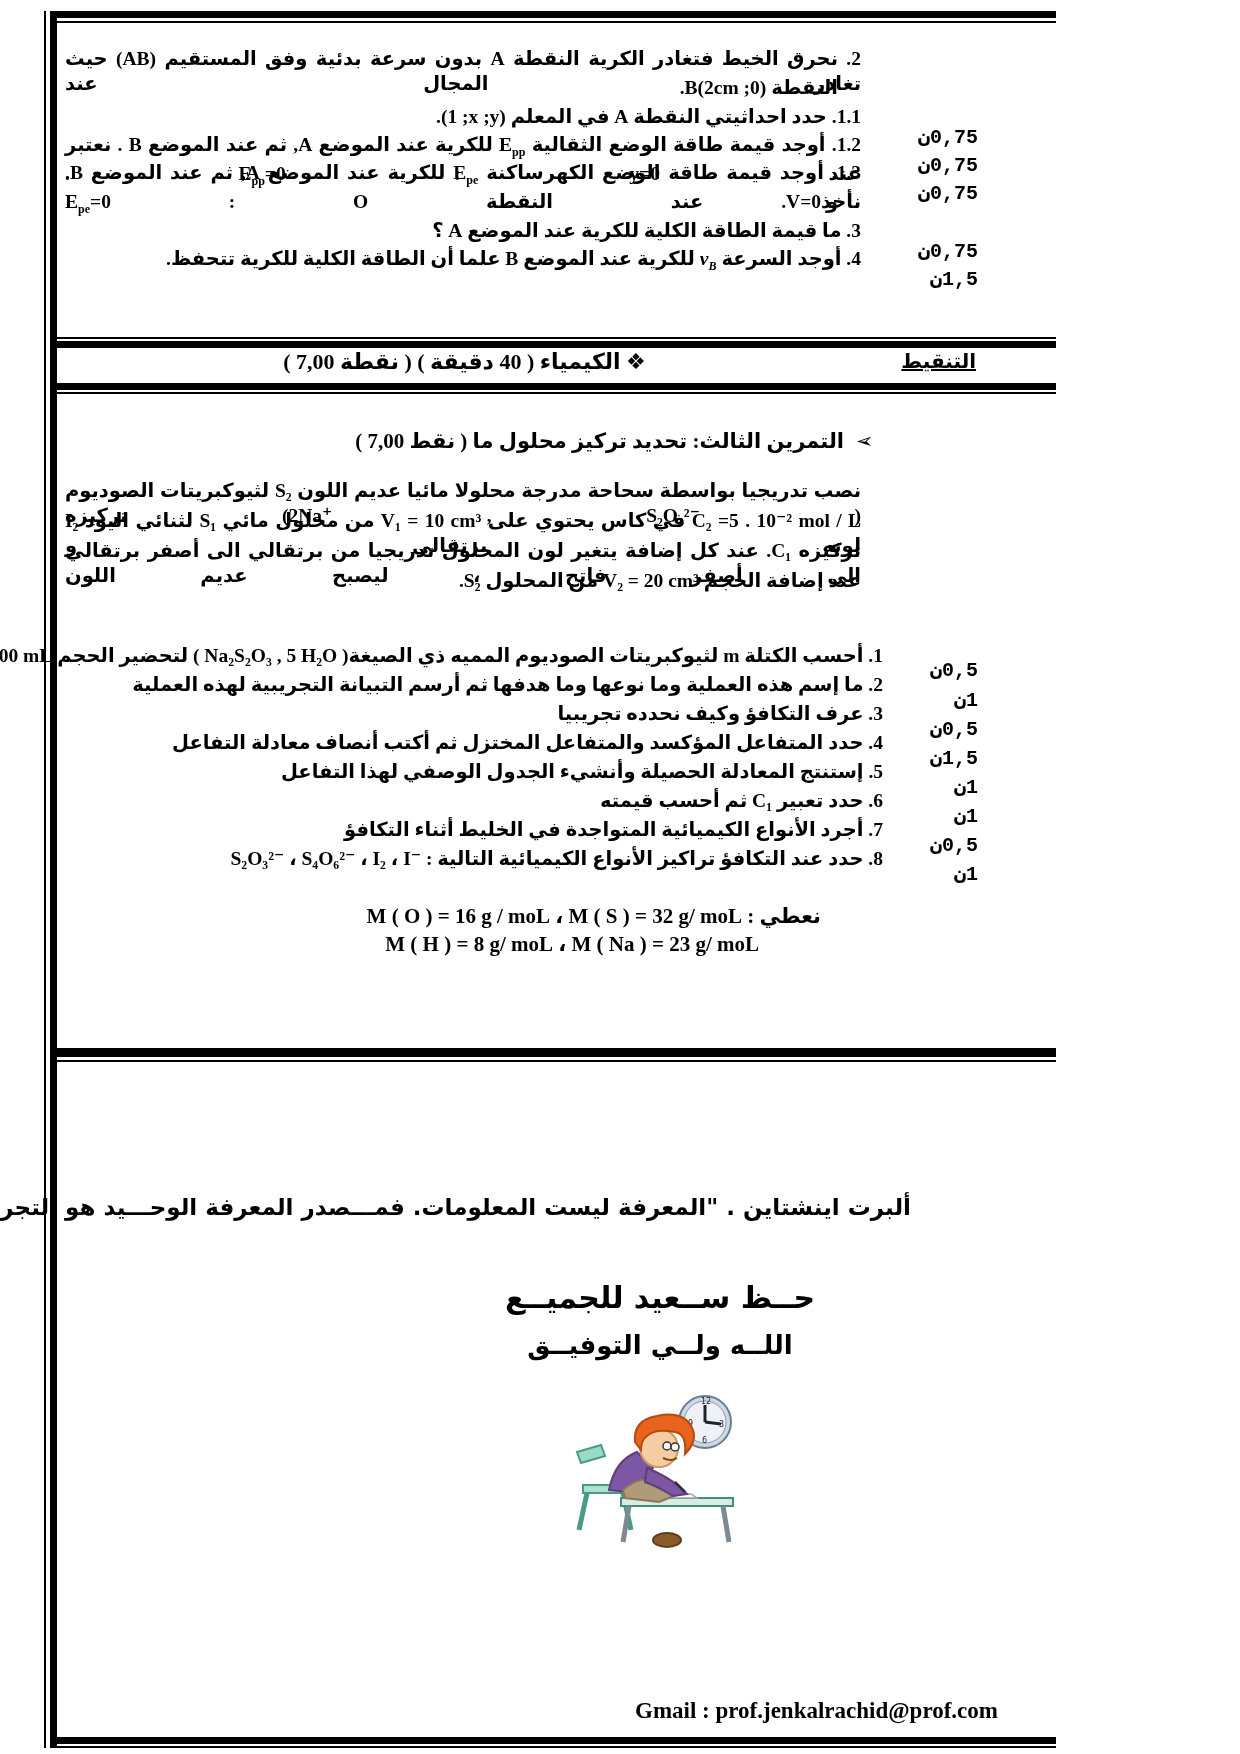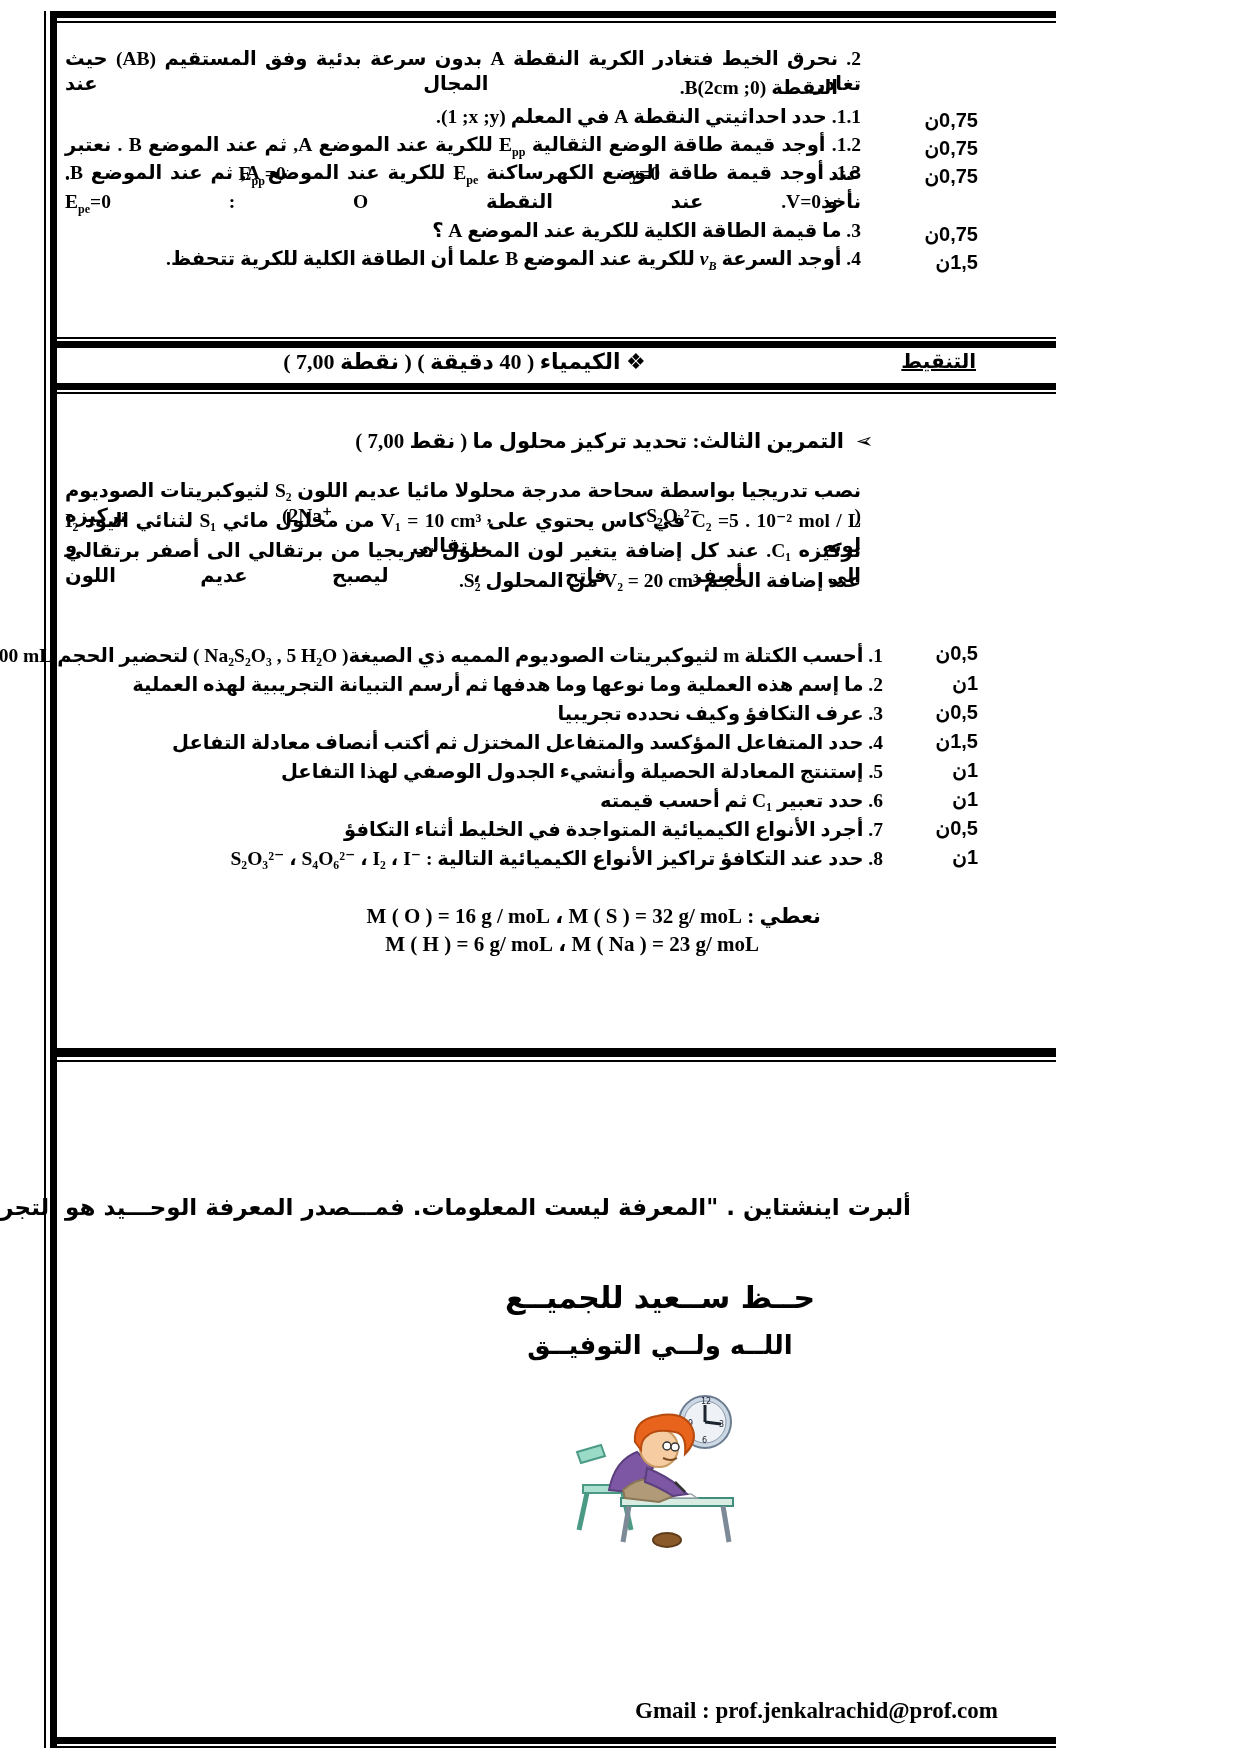--- a/index.html
+++ b/index.html
@@ -6,22 +6,22 @@
   #canvas{position:relative;width:1056px;height:1754px;background:#ffffff;overflow:hidden;color:#000;}
   .bar{position:absolute;background:#000;}
   .line{position:absolute;direction:rtl;text-align:center;white-space:nowrap;
         font-family:"Liberation Serif","DejaVu Sans",serif;font-weight:bold;
         font-size:19.5px;line-height:1.3;color:#000;}
   .just{left:65px;right:195px;white-space:normal;text-align:justify;text-align-last:justify;}
   .lt{direction:ltr;unicode-bidi:isolate;}
   .sub{vertical-align:sub;font-size:0.62em;}
   .i{font-style:italic;}
   .subi{vertical-align:sub;font-size:0.62em;font-style:italic;}
-  .mark{position:absolute;right:78px;direction:rtl;font-family:Liberation Sans, sans-serif;
-        font-weight:bold;font-size:20px;white-space:nowrap;}
+  .mark{position:absolute;right:78px;direction:rtl;font-family:Liberation Mono, monospace;
+        font-weight:bold;font-size:20px;white-space:nowrap;margin-top:16px;}
   .grading{position:absolute;right:80px;direction:rtl;font-family:"Liberation Serif","DejaVu Sans",serif;
         font-weight:bold;font-size:20px;text-decoration:underline;}
   .hdr{position:absolute;left:65px;right:192px;text-align:center;direction:rtl;white-space:nowrap;
        font-family:"Liberation Serif","DejaVu Sans",serif;font-weight:bold;font-size:22px;}
   .arrow{position:absolute;display:inline-block;transform:scaleX(-1);font-size:21px;font-weight:bold;
          font-family:"DejaVu Sans",sans-serif;}
   .calli{position:absolute;direction:rtl;font-family:"DejaVu Sans","Liberation Sans",sans-serif;
          font-weight:bold;white-space:nowrap;}
   .ftr{position:absolute;font-family:"Liberation Serif","DejaVu Serif",serif;font-weight:bold;
        font-size:23px;white-space:nowrap;direction:ltr;}
@@ -89,21 +89,21 @@
   <div class="mark" style="top:641px;">0,5ن</div>
   <div class="mark" style="top:671px;">1ن</div>
   <div class="mark" style="top:700px;">0,5ن</div>
   <div class="mark" style="top:729px;">1,5ن</div>
   <div class="mark" style="top:758px;">1ن</div>
   <div class="mark" style="top:787px;">1ن</div>
   <div class="mark" style="top:816px;">0,5ن</div>
   <div class="mark" style="top:845px;">1ن</div>
 
   <div class="line" style="top:903px;right:235px;font-size:21px;">نعطي :      <span dir="ltr" class="lt">M ( S ) = 32 g/ moL</span>          ،          <span dir="ltr" class="lt">M ( O ) = 16 g / moL</span></div>
-  <div class="line" style="top:931px;right:297px;font-size:21px;"><span dir="ltr" class="lt">M ( Na ) = 23 g/ moL</span>           ،           <span dir="ltr" class="lt">M ( H ) = 6 g/ moL</span></div>
+  <div class="line" style="top:931px;right:297px;font-size:21px;"><span dir="ltr" class="lt">M ( Na ) = 23 g/ moL</span>           ،           <span dir="ltr" class="lt">M ( H ) = 8 g/ moL</span></div>
 
   <div class="calli" style="top:1194px;right:145px;font-size:23px;">ألبرت اينشتاين .   "المعرفة ليست المعلومات. فمـــصدر المعرفة الوحـــيد هو التجربة والخبرة"</div>
   <div class="calli" style="top:1330px;left:380px;width:560px;text-align:center;font-size:26px;">اللــه ولــي التوفيــق</div>
   <div class="calli" style="top:1280px;left:380px;width:560px;text-align:center;font-size:30px;">حــظ ســعيد للجميــع</div>
 
   <svg style="position:absolute;left:563px;top:1390px;" width="185" height="160" viewBox="0 0 185 160">
 
     <circle cx="142" cy="32" r="26" fill="#ccd8e4" stroke="#6b7c90" stroke-width="2"></circle>
     <circle cx="142" cy="32" r="21" fill="#eef2f6" stroke="#8a99aa" stroke-width="1"></circle>
     <line x1="142" y1="32" x2="142" y2="15" stroke="#1c2430" stroke-width="3"></line>

